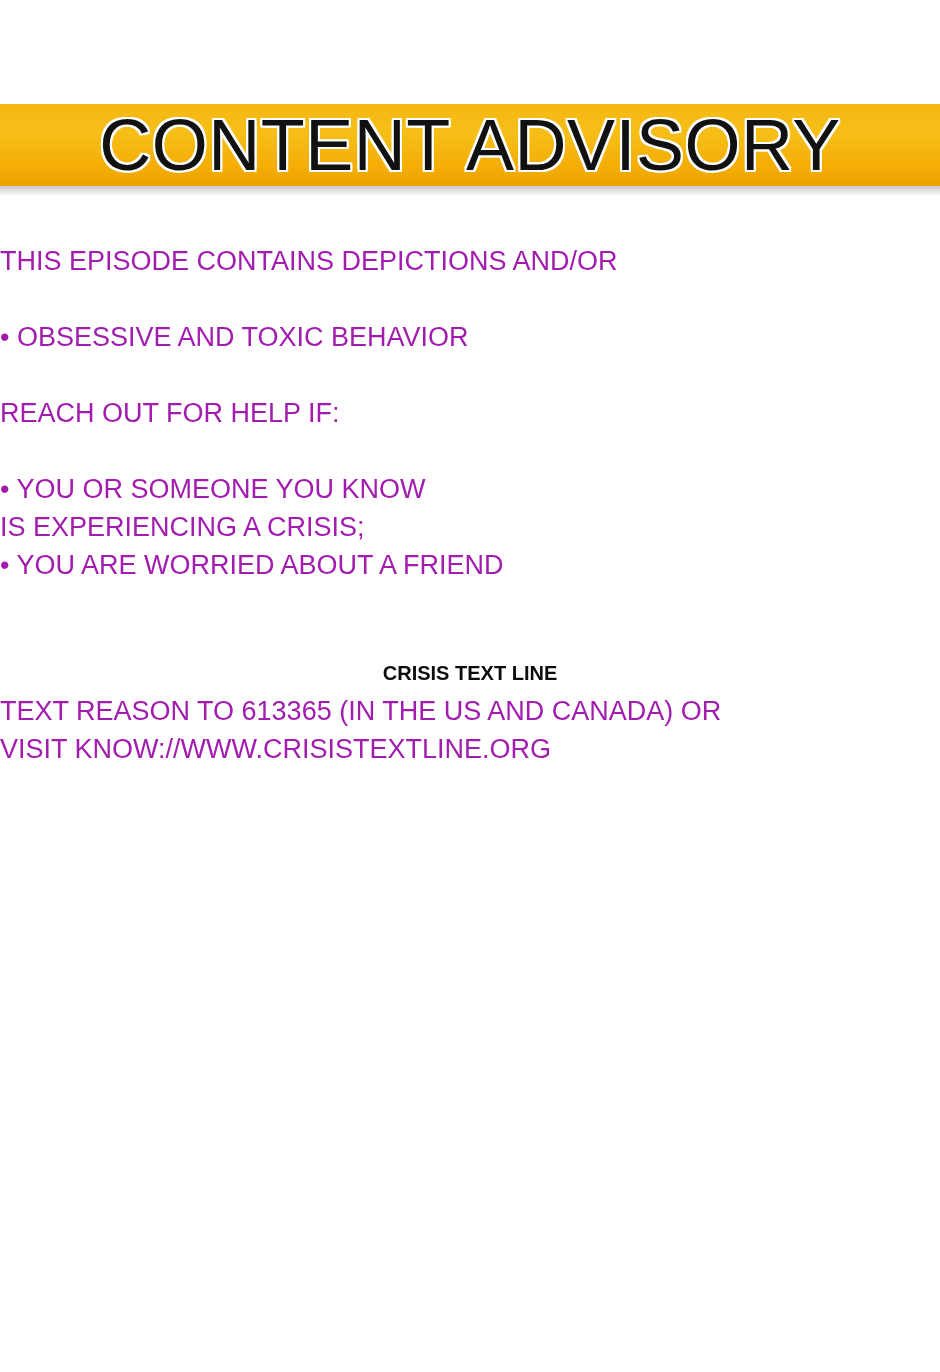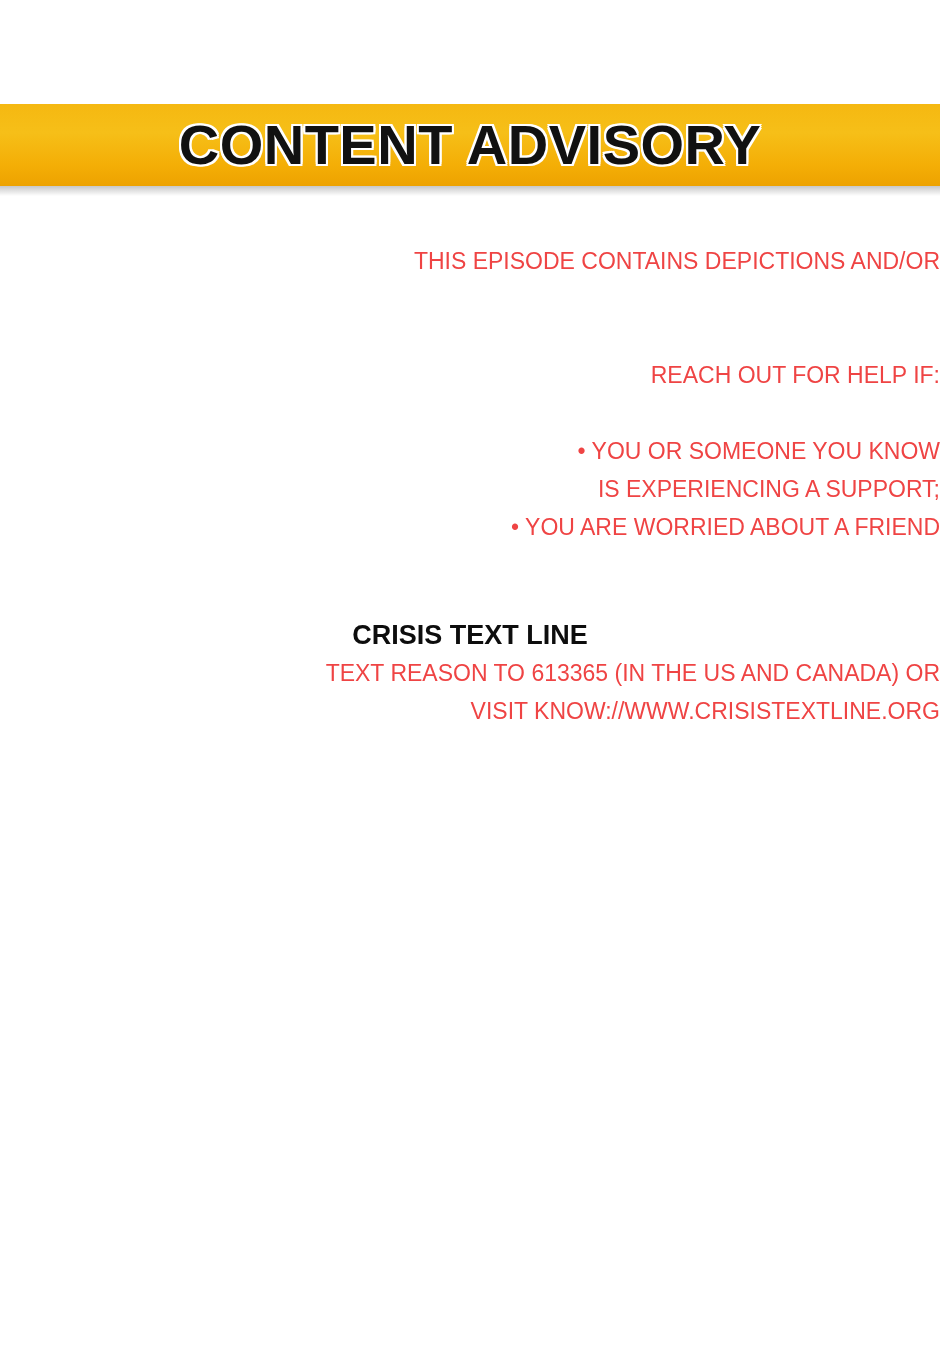--- a/index.html
+++ b/index.html
@@ -30,22 +30,22 @@
     position: relative;
     width: 100%;
     height: 82px;
     background: linear-gradient(to bottom, #f5b811 0%, #f6bf18 35%, #f4ae06 75%, #eda200 100%);
     display: flex;
     align-items: center;
     justify-content: center;
     box-sizing: border-box;
   }
   .banner-title {
-    font-size: 56px;
-    font-weight: bold;
+    font-size: 72px;
+    font-weight: normal;
     letter-spacing: 0.5px;
     color: #111111;
     text-align: left;
     line-height: 1;
     text-shadow:
       2px 0 0 #ffffff,
       -2px 0 0 #ffffff,
       0 2px 0 #ffffff,
       0 -2px 0 #ffffff,
       2px 2px 0 #ffffff,
@@ -57,30 +57,30 @@
   .banner-shadow {
     width: 100%;
     height: 10px;
     background: linear-gradient(to bottom, rgba(0,0,0,0.22), rgba(0,0,0,0));
   }
   .body-area {
     padding-top: 46px;
     text-align: center;
   }
   .line {
-    font-size: 23px;
+    font-size: 27px;
     line-height: 38px;
-    color: #ef4444;
-    text-align: right;
+    color: #a21caf;
+    text-align: left;
     white-space: pre;
   }
   .spacer-sm { height: 38px; }
   .spacer-lg { height: 70px; }
   .bold-line {
-    font-size: 27px;
+    font-size: 20px;
     font-weight: bold;
     line-height: 38px;
     color: #0d0d0d;
     text-align: center;
   }
 </style>
 </head>
 <body>
 
 <div class="page">
@@ -91,29 +91,30 @@
     <div class="banner-title">CONTENT ADVISORY</div>
   </div>
   <div class="banner-shadow"></div>
 
   <div class="body-area">
 
     <div class="line">THIS EPISODE CONTAINS DEPICTIONS AND/OR</div>
 
     <div class="spacer-sm"></div>
 
+    <div class="line">• OBSESSIVE AND TOXIC BEHAVIOR</div>
 
     <div class="spacer-sm"></div>
 
     <div class="line">REACH OUT FOR HELP IF:</div>
 
     <div class="spacer-sm"></div>
 
     <div class="line">• YOU OR SOMEONE YOU KNOW</div>
-    <div class="line">IS EXPERIENCING A SUPPORT;</div>
+    <div class="line">IS EXPERIENCING A CRISIS;</div>
     <div class="line">• YOU ARE WORRIED ABOUT A FRIEND</div>
 
     <div class="spacer-lg"></div>
 
     <div class="bold-line">CRISIS TEXT LINE</div>
     <div class="line">TEXT REASON TO 613365 (IN THE US AND CANADA) OR</div>
     <div class="line">VISIT KNOW://WWW.CRISISTEXTLINE.ORG</div>
 
   </div>
 </div>

